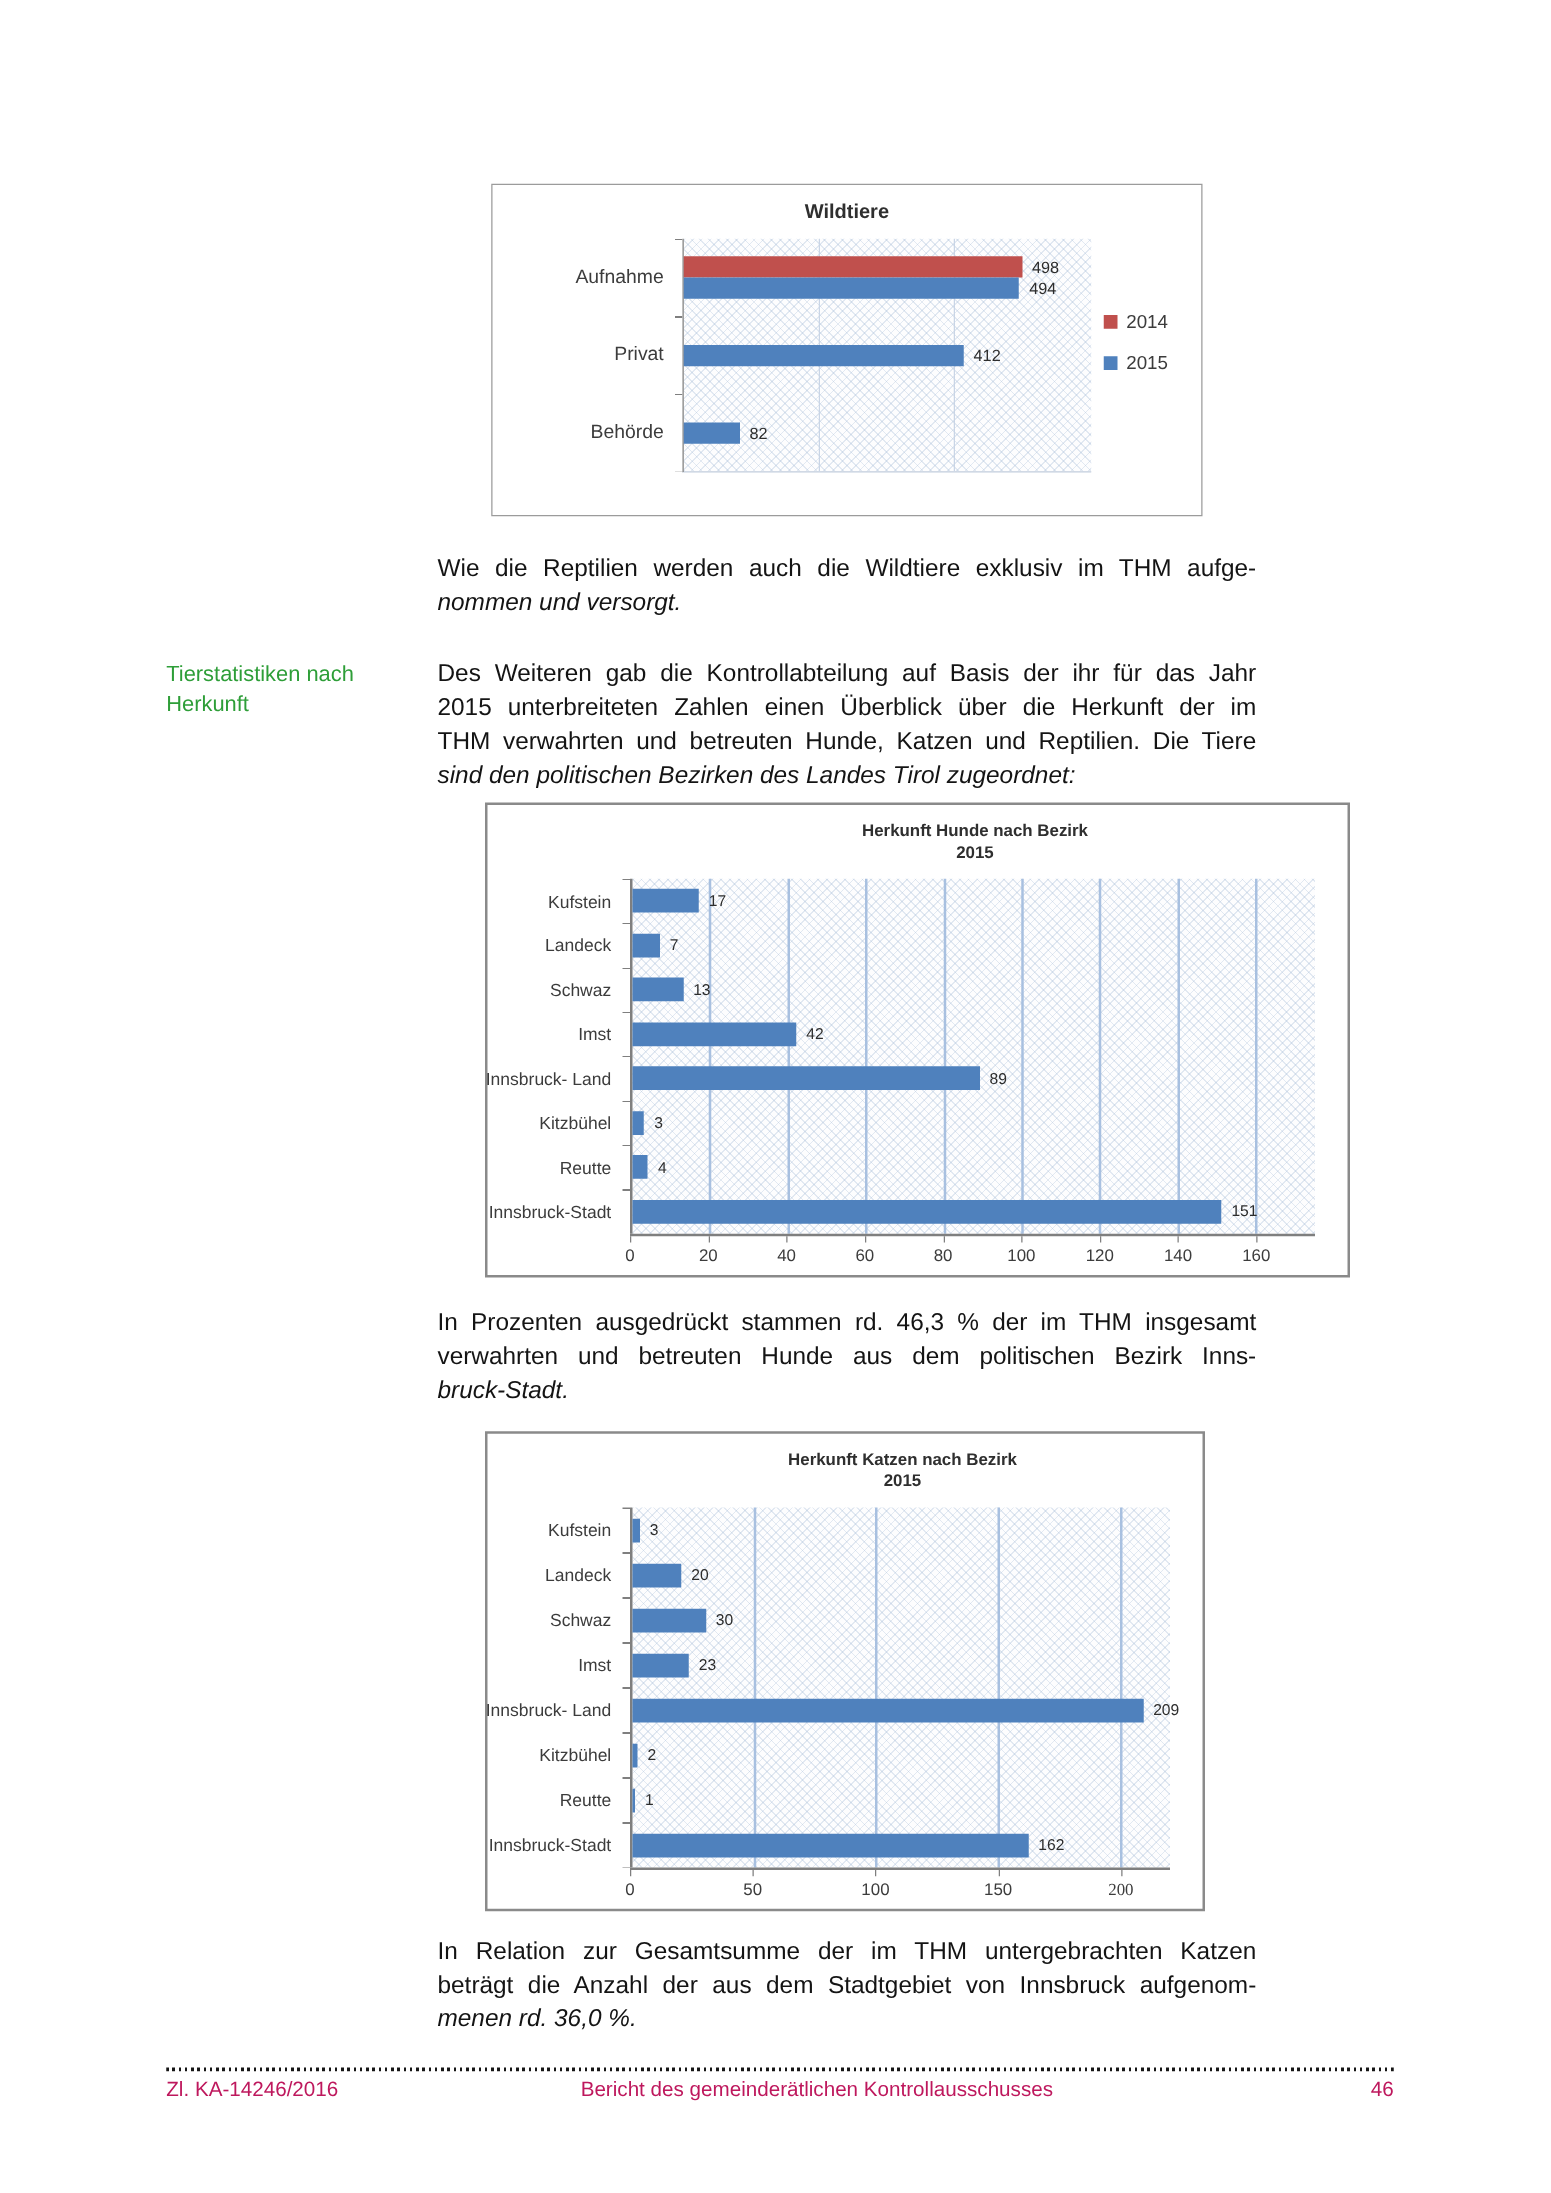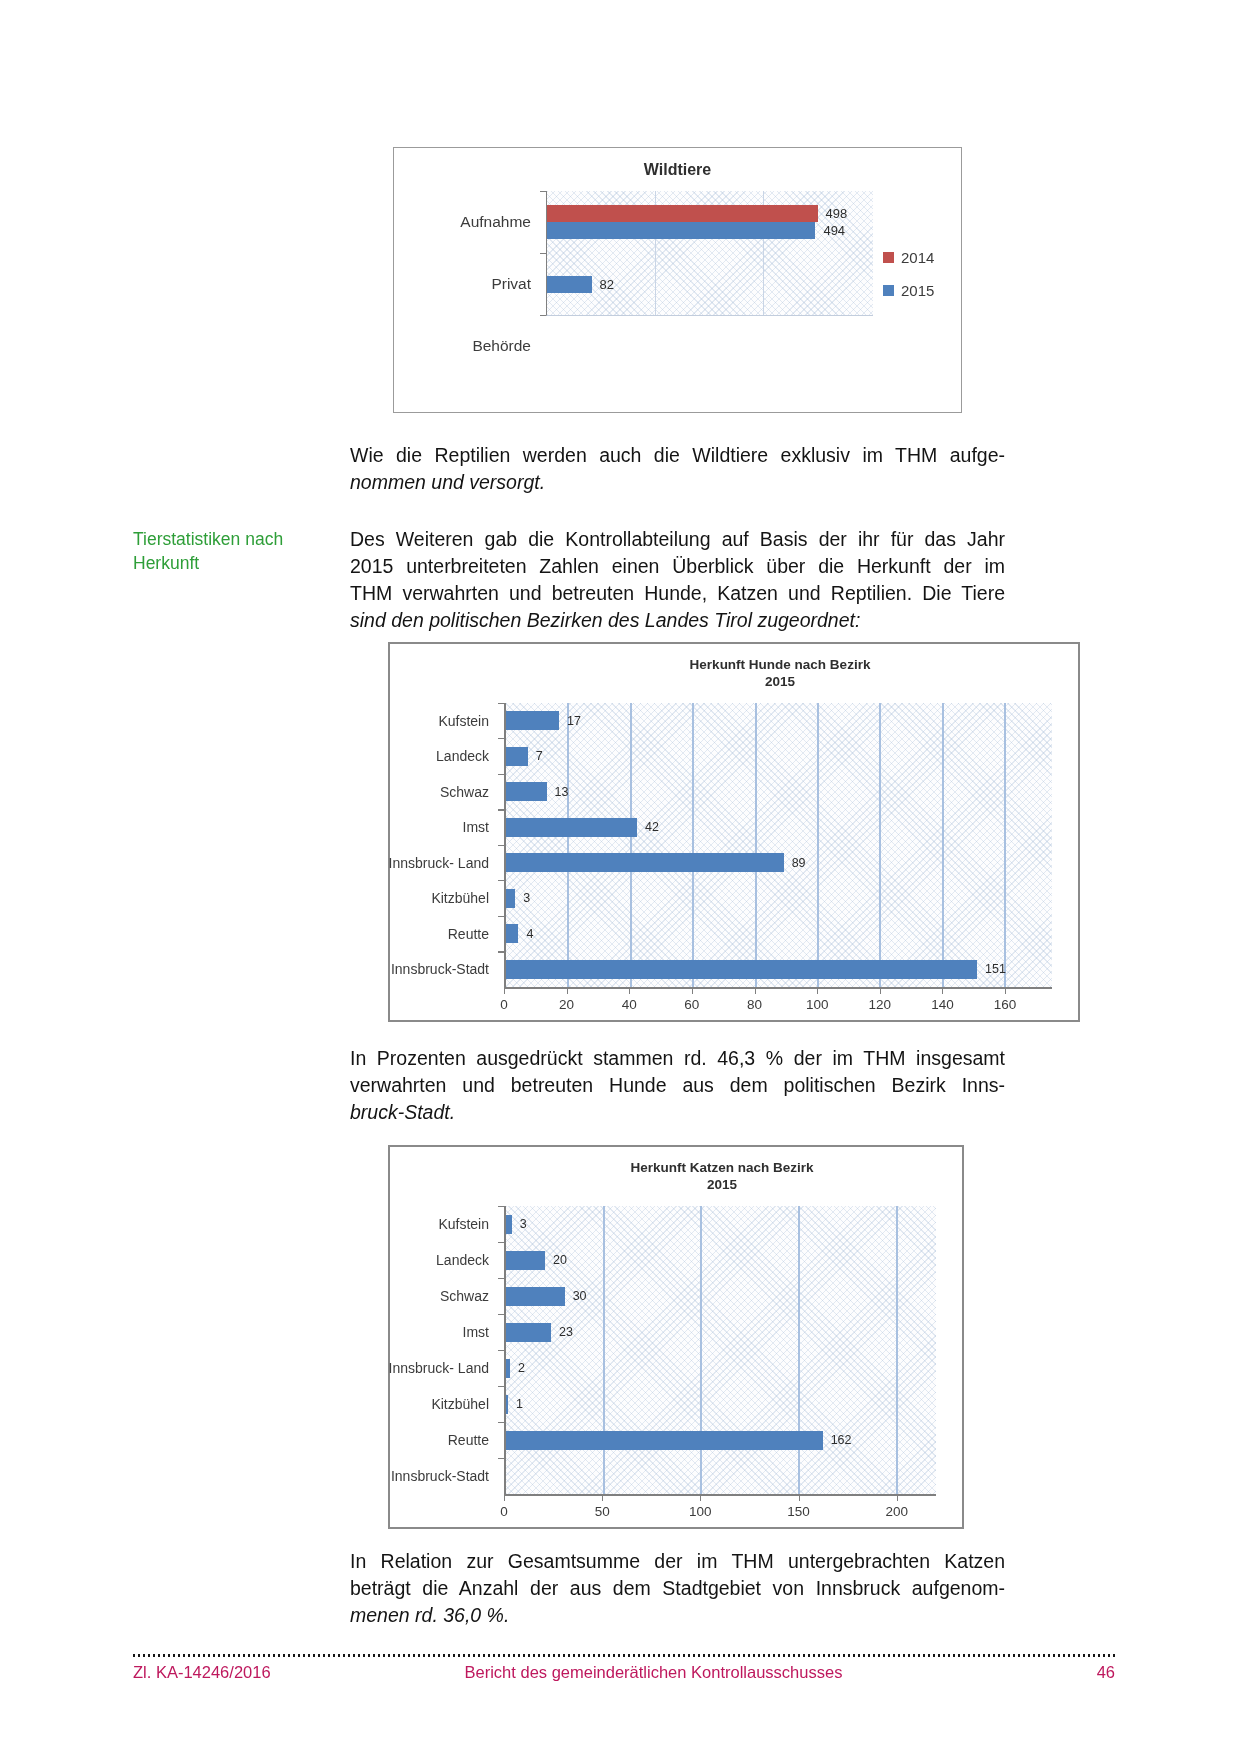--- a/index.html
+++ b/index.html
@@ -106,20 +106,26 @@
             <div class="gridline" style="left: 33.3333%;"></div>
             <div class="gridline" style="left: 66.6667%;"></div>
             <div class="bar-row">
               <div class="bar-line">
                 <div class="bar" style="width: 83%; background: rgb(192, 80, 77);"></div>
                 <span class="bar-value">498</span>
               </div>
               <div class="bar-line">
                 <div class="bar" style="width: 82.3333%; background: rgb(79, 129, 189);"></div>
                 <span class="bar-value">494</span>
+              </div>
+            </div>
+            <div class="bar-row">
+              <div class="bar-line">
+                <div class="bar" style="width: 68.6667%; background: rgb(79, 129, 189);"></div>
+                <span class="bar-value">412</span>
               </div>
             </div>
             <div class="bar-row">
               <div class="bar-line">
                 <div class="bar" style="width: 13.6667%; background: rgb(79, 129, 189);"></div>
                 <span class="bar-value">82</span>
               </div>
             </div>
           </div>
       </div>
@@ -297,20 +303,26 @@
               </div>
             </div>
             <div class="bar-row">
               <div class="bar-line">
                 <div class="bar" style="width: 10.4545%; background: rgb(79, 129, 189);"></div>
                 <span class="bar-value">23</span>
               </div>
             </div>
             <div class="bar-row">
               <div class="bar-line">
+                <div class="bar" style="width: 95%; background: rgb(79, 129, 189);"></div>
+                <span class="bar-value">209</span>
+              </div>
+            </div>
+            <div class="bar-row">
+              <div class="bar-line">
                 <div class="bar" style="width: 0.909091%; background: rgb(79, 129, 189);"></div>
                 <span class="bar-value">2</span>
               </div>
             </div>
             <div class="bar-row">
               <div class="bar-line">
                 <div class="bar" style="width: 0.454545%; background: rgb(79, 129, 189);"></div>
                 <span class="bar-value">1</span>
               </div>
             </div>
@@ -324,21 +336,21 @@
         <div class="x-axis">
             <i class="tick-mark" style="left: 0%;"></i>
             <span class="tick-label" style="left: 0%;">0</span>
             <i class="tick-mark" style="left: 22.7273%;"></i>
             <span class="tick-label" style="left: 22.7273%;">50</span>
             <i class="tick-mark" style="left: 45.4545%;"></i>
             <span class="tick-label" style="left: 45.4545%;">100</span>
             <i class="tick-mark" style="left: 68.1818%;"></i>
             <span class="tick-label" style="left: 68.1818%;">150</span>
             <i class="tick-mark" style="left: 90.9091%;"></i>
-            <span class="tick-label" style="left: 90.9091%;">200</span>
+            <span class="tick-label" style="left: 90.9091%; font-family: Liberation Serif, serif;">200</span>
           </div>
       </div>
     </div>
   </div>
 
   <div class="para" style="left:350px;top:1548px;width:655px;">
     <div class="jline">In Relation zur Gesamtsumme der im THM untergebrachten Katzen</div>
     <div class="jline">beträgt die Anzahl der aus dem Stadtgebiet von Innsbruck aufgenom-</div>
     <div class="jlast">menen rd. 36,0 %.</div>
   </div>

